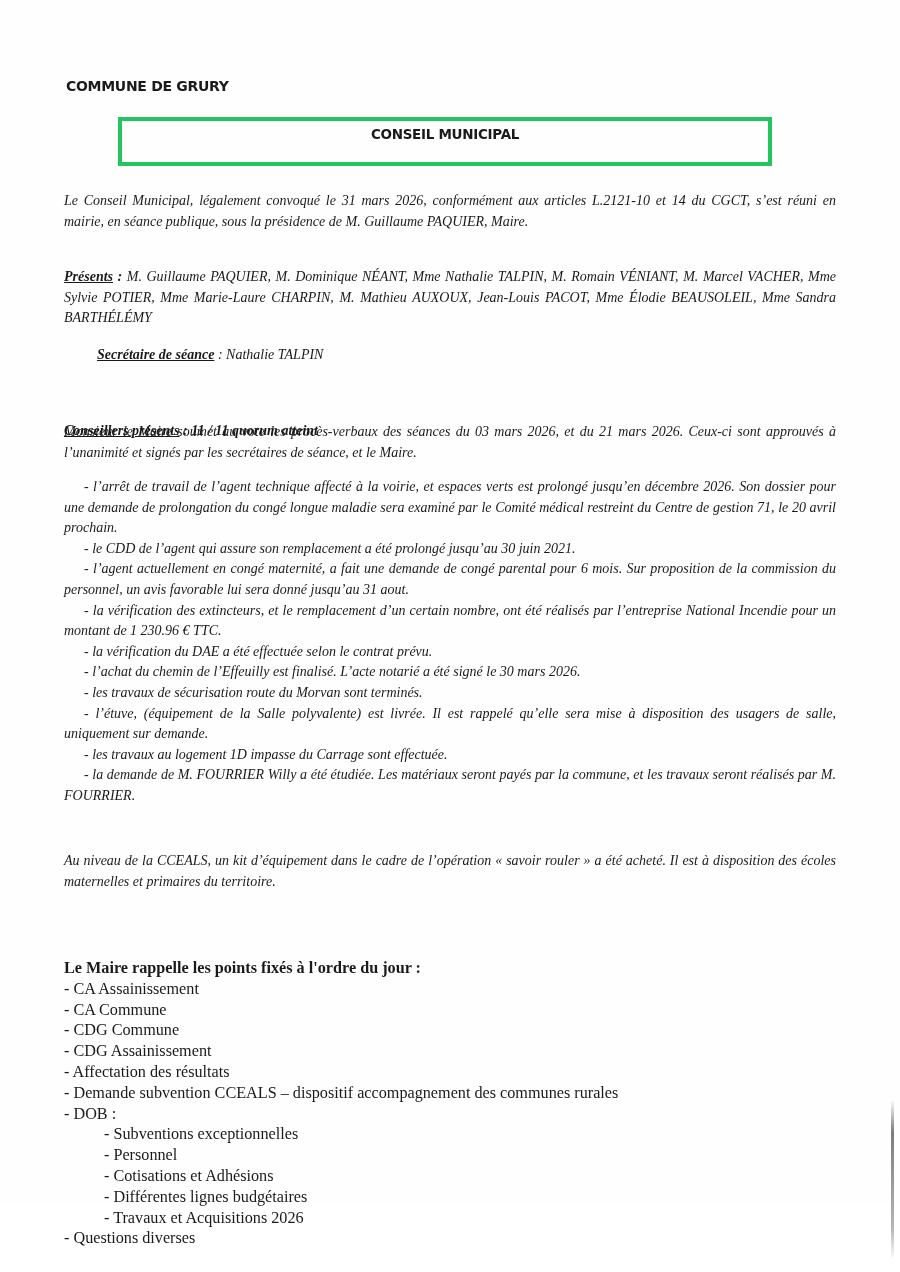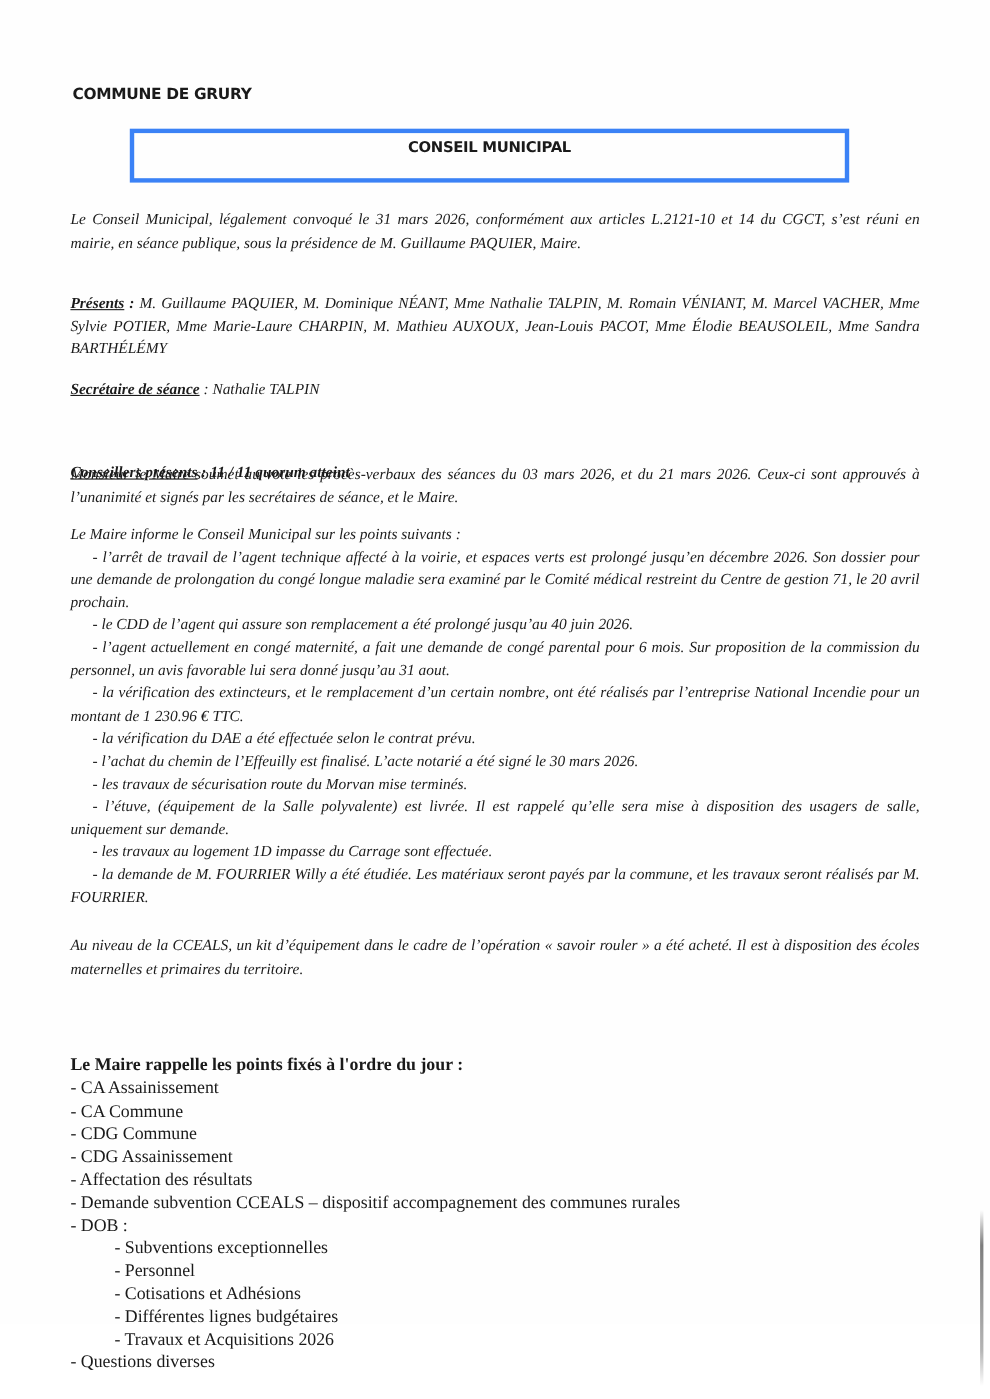--- a/index.html
+++ b/index.html
@@ -3,21 +3,21 @@
   <meta charset="utf-8">
   <style>
     html, body { margin: 0; padding: 0; background: #ffffff; }
     body { width: 900px; height: 1272px; position: relative; overflow: hidden; color: #1a1a1a; }
     .page { position: absolute; left: 0; top: 0; width: 900px; height: 1204px; background: #fefefe; }
     .scan-edge { position: absolute; right: 6px; top: 1100px; width: 3px; height: 160px;
       background: linear-gradient(to bottom, rgba(120,120,120,0), rgba(110,110,110,0.9) 20%, rgba(150,150,150,0.7) 80%, rgba(160,160,160,0)); }
     .commune { position: absolute; left: 66px; top: 78px; font-family: "DejaVu Sans", sans-serif;
       font-weight: bold; font-size: 14px; letter-spacing: -0.3px; }
     .title-box { position: absolute; left: 118px; top: 117px; width: 654px; height: 49px;
-      border: 4px solid #3b82f6; box-sizing: border-box; text-align: center;
+      border: 4px solid #22c55e; box-sizing: border-box; text-align: center;
       font-family: "DejaVu Sans", sans-serif; font-weight: bold; font-size: 13.5px; letter-spacing: -0.3px; }
     .title-box .l1 { margin-top: 4px; line-height: 19px; }
     .title-box .l2 { line-height: 19px; }
     .body-text { position: absolute; left: 64px; width: 772px; font-family: "Liberation Serif", serif;
       font-size: 14px; line-height: 20.6px; text-align: justify; font-style: italic; }
     .ul { text-decoration: underline; font-weight: bold; }
     .b { font-weight: bold; }
     .item { text-indent: 20px; }
     .agenda { position: absolute; left: 64px; top: 958px; width: 772px; font-family: "Liberation Serif", serif;
       font-size: 16.2px; line-height: 20.8px; }
@@ -33,39 +33,38 @@
   <div class="title-box">
     <div class="l1">CONSEIL MUNICIPAL</div>
   </div>
 
   <div class="body-text" style="top:191px;">Le Conseil Municipal, légalement convoqué le 31 mars 2026, conformément aux articles L.2121-10 et 14 du CGCT, s’est réuni en mairie, en séance publique, sous la présidence de M. Guillaume PAQUIER, Maire.</div>
 
   <div class="body-text" style="top:267px;">
     <span class="ul">Présents</span><span class="b"> : </span><span>M. Guillaume PAQUIER, M. Dominique NÉANT, Mme Nathalie TALPIN, M. Romain VÉNIANT, M. Marcel VACHER, Mme Sylvie POTIER, Mme Marie-Laure CHARPIN, M. Mathieu AUXOUX, Jean-Louis PACOT, Mme Élodie BEAUSOLEIL, Mme Sandra BARTHÉLÉMY</span>
   </div>
 
-  <div class="body-text" style="top:345px;">
+  <div class="body-text" style="top:345px;margin-left:33px;">
     <span class="ul">Secrétaire de séance</span><span> : </span><span>Nathalie TALPIN</span>
   </div>
 
   <div class="body-text" style="top:384px;margin-top:37px;">
     <span class="ul">Conseillers présents</span><span class="b"> : </span><span class="b">11 / 11 quorum atteint</span>
   </div>
 
   <div class="body-text" style="top:422px;">Monsieur le Maire soumet au vote les procès-verbaux des séances du 03 mars 2026, et du 21 mars 2026. Ceux-ci sont approuvés à l’unanimité et signés par les secrétaires de séance, et le Maire.</div>
 
   <div class="body-text" style="top:477px;">
-    <div>Le Maire informe le Conseil Municipal sur les points suivants :</div>
     <div class="item">- l’arrêt de travail de l’agent technique affecté à la voirie, et espaces verts est prolongé jusqu’en décembre 2026. Son dossier pour une demande de prolongation du congé longue maladie sera examiné par le Comité médical restreint du Centre de gestion 71, le 20 avril prochain.</div>
-    <div class="item">- le CDD de l’agent qui assure son remplacement a été prolongé jusqu’au 40 juin 2026.</div>
+    <div class="item">- le CDD de l’agent qui assure son remplacement a été prolongé jusqu’au 30 juin 2021.</div>
     <div class="item">- l’agent actuellement en congé maternité, a fait une demande de congé parental pour 6 mois. Sur proposition de la commission du personnel, un avis favorable lui sera donné jusqu’au 31 aout.</div>
     <div class="item">- la vérification des extincteurs, et le remplacement d’un certain nombre, ont été réalisés par l’entreprise National Incendie pour un montant de 1 230.96 € TTC.</div>
     <div class="item">- la vérification du DAE a été effectuée selon le contrat prévu.</div>
     <div class="item">- l’achat du chemin de l’Effeuilly est finalisé. L’acte notarié a été signé le 30 mars 2026.</div>
-    <div class="item">- les travaux de sécurisation route du Morvan mise terminés.</div>
+    <div class="item">- les travaux de sécurisation route du Morvan sont terminés.</div>
     <div class="item">- l’étuve, (équipement de la Salle polyvalente) est livrée. Il est rappelé qu’elle sera mise à disposition des usagers de salle, uniquement sur demande.</div>
     <div class="item">- les travaux au logement 1D impasse du Carrage sont effectuée.</div>
     <div class="item">- la demande de M. FOURRIER Willy a été étudiée. Les matériaux seront payés par la commune, et les travaux seront réalisés par M. FOURRIER.</div>
   </div>
 
   <div class="body-text" style="top:851px;">Au niveau de la CCEALS, un kit d’équipement dans le cadre de l’opération « savoir rouler » a été acheté. Il est à disposition des écoles maternelles et primaires du territoire.</div>
 
   <div class="agenda">
     <div class="b">Le Maire rappelle les points fixés à l'ordre du jour :</div>
     <div>- CA Assainissement</div>

